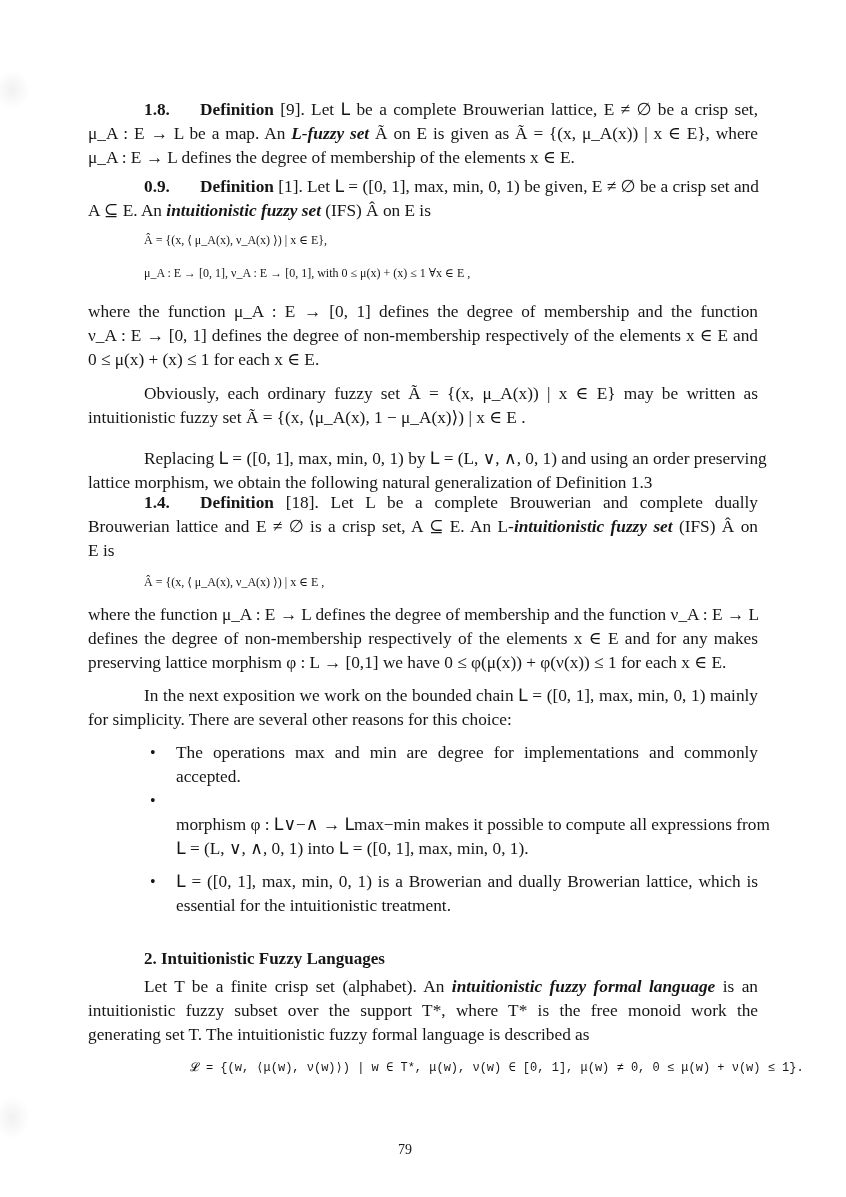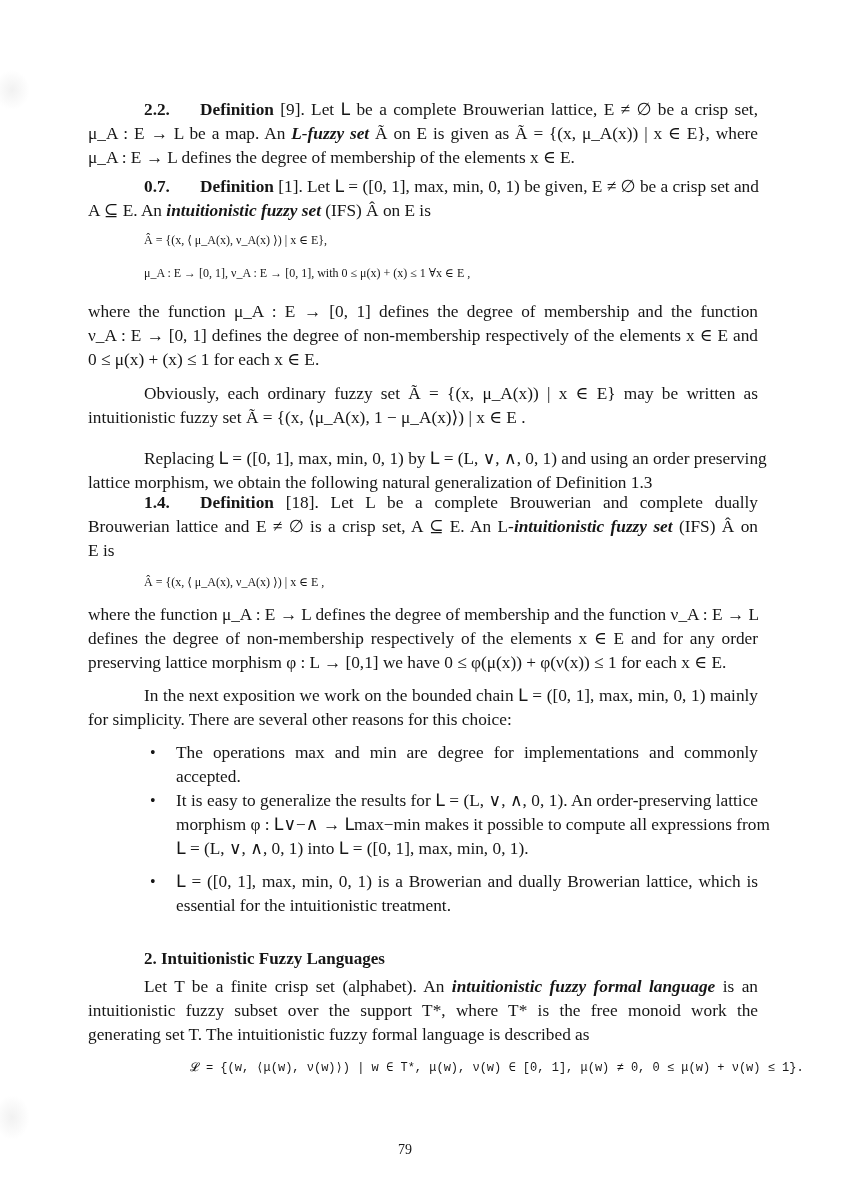--- a/index.html
+++ b/index.html
@@ -24,55 +24,54 @@
   .heading { position: absolute; left: 144px; font-weight: bold; font-size: 17px; line-height: 21px; }
   .pagenum { position: absolute; left: 398px; top: 1142px; font-size: 14px; }
 </style>
 </head>
 <body>
 
 <div class="page">
   <div class="scan-speck"></div>
   <div class="scan-speck b"></div>
 
-  <div class="line indent" style="top:99px;"><span class="num">2.2.</span><b>Definition</b> <span>[9]. Let 𝖫 be a complete Brouwerian lattice, E ≠ ∅ be a crisp set,</span></div>
+  <div class="line indent" style="top:99px;"><span class="num">1.8.</span><b>Definition</b> <span>[9]. Let 𝖫 be a complete Brouwerian lattice, E ≠ ∅ be a crisp set,</span></div>
   <div class="line" style="top:123px;"><span>μ_A : E → L be a map. An</span> <span class="bi">L-fuzzy set</span> <span>Ã on E is given as Ã = {(x, μ_A(x)) | x ∈ E}, where</span></div>
   <div class="line last" style="top:147px;">μ_A : E → L defines the degree of membership of the elements x ∈ E.</div>
 
-  <div class="line indent" style="top:176px;"><span class="num">0.7.</span><b>Definition</b> <span>[1]. Let 𝖫 = ([0, 1], max, min, 0, 1) be given, E ≠ ∅ be a crisp set and</span></div>
+  <div class="line indent" style="top:176px;"><span class="num">0.9.</span><b>Definition</b> <span>[1]. Let 𝖫 = ([0, 1], max, min, 0, 1) be given, E ≠ ∅ be a crisp set and</span></div>
   <div class="line last" style="top:200px;"><span>A ⊆ E. An</span> <span class="bi">intuitionistic fuzzy set</span> <span>(IFS) Â on E is</span></div>
   <div class="math" style="left:144px; top:230px;">Â = {(x, ⟨ μ_A(x), ν_A(x) ⟩) | x ∈ E},</div>
   <div class="math" style="left:144px; top:263px;">μ_A : E → [0, 1], ν_A : E → [0, 1], with 0 ≤ μ(x) + (x) ≤ 1 ∀x ∈ E ,</div>
   <div class="line" style="top:301px;">where the function μ_A : E → [0, 1] defines the degree of membership and the function</div>
   <div class="line" style="top:325px;">ν_A : E → [0, 1] defines the degree of non-membership respectively of the elements x ∈ E and</div>
   <div class="line last" style="top:349px;">0 ≤ μ(x) + (x) ≤ 1 for each x ∈ E.</div>
 
   <div class="line indent" style="top:383px;">Obviously, each ordinary fuzzy set Ã = {(x, μ_A(x)) | x ∈ E} may be written as</div>
   <div class="line last" style="top:407px;">intuitionistic fuzzy set Ã = {(x, ⟨μ_A(x), 1 − μ_A(x)⟩) | x ∈ E .</div>
 
   <div class="line indent" style="top:448px;">Replacing 𝖫 = ([0, 1], max, min, 0, 1) by 𝖫 = (L, ∨, ∧, 0, 1) and using an order preserving</div>
   <div class="line last" style="top:472px;">lattice morphism, we obtain the following natural generalization of Definition 1.3</div>
 
   <div class="line indent" style="top:492px;"><span class="num">1.4.</span><b>Definition</b> <span>[18]. Let L be a complete Brouwerian and complete dually</span></div>
   <div class="line last" style="top:540px;">E is</div>
   <div class="line" style="top:516px;"><span>Brouwerian lattice and E ≠ ∅ is a crisp set, A ⊆ E. An L-</span><span class="bi">intuitionistic fuzzy set</span> <span>(IFS) Â on</span></div>
   <div class="math" style="left:144px; top:572px;">Â = {(x, ⟨ μ_A(x), ν_A(x) ⟩) | x ∈ E ,</div>
   <div class="line" style="top:604px;">where the function μ_A : E → L defines the degree of membership and the function ν_A : E → L</div>
-  <div class="line" style="top:628px;">defines the degree of non-membership respectively of the elements x ∈ E and for any order</div>
+  <div class="line" style="top:628px;">defines the degree of non-membership respectively of the elements x ∈ E and for any makes</div>
   <div class="line last" style="top:652px;">preserving lattice morphism φ : L → [0,1] we have 0 ≤ φ(μ(x)) + φ(ν(x)) ≤ 1 for each x ∈ E.</div>
 
   <div class="line indent" style="top:685px;">In the next exposition we work on the bounded chain 𝖫 = ([0, 1], max, min, 0, 1) mainly</div>
   <div class="line last" style="top:709px;">for simplicity. There are several other reasons for this choice:</div>
 
   <div class="bullet" style="top:742px;">•</div>
   <div class="bline" style="top:742px;">The operations max and min are degree for implementations and commonly</div>
   <div class="bline last" style="top:766px;">accepted.</div>
 
   <div class="bullet" style="top:790px;">•</div>
-  <div class="bline" style="top:790px;">It is easy to generalize the results for 𝖫 = (L, ∨, ∧, 0, 1). An order-preserving lattice</div>
   <div class="bline" style="top:814px;">morphism φ : 𝖫∨−∧ → 𝖫max−min makes it possible to compute all expressions from</div>
   <div class="bline last" style="top:838px;">𝖫 = (L, ∨, ∧, 0, 1) into 𝖫 = ([0, 1], max, min, 0, 1).</div>
 
   <div class="bullet" style="top:871px;">•</div>
   <div class="bline" style="top:871px;">𝖫 = ([0, 1], max, min, 0, 1) is a Browerian and dually Browerian lattice, which is</div>
   <div class="bline last" style="top:895px;">essential for the intuitionistic treatment.</div>
 
   <div class="heading" style="top:948px;">2. Intuitionistic Fuzzy Languages</div>
   <div class="line indent" style="top:976px;"><span>Let T be a finite crisp set (alphabet). An</span> <span class="bi">intuitionistic fuzzy formal language</span> <span>is an</span></div>
   <div class="line" style="top:1000px;">intuitionistic fuzzy subset over the support T*, where T* is the free monoid work the</div>

